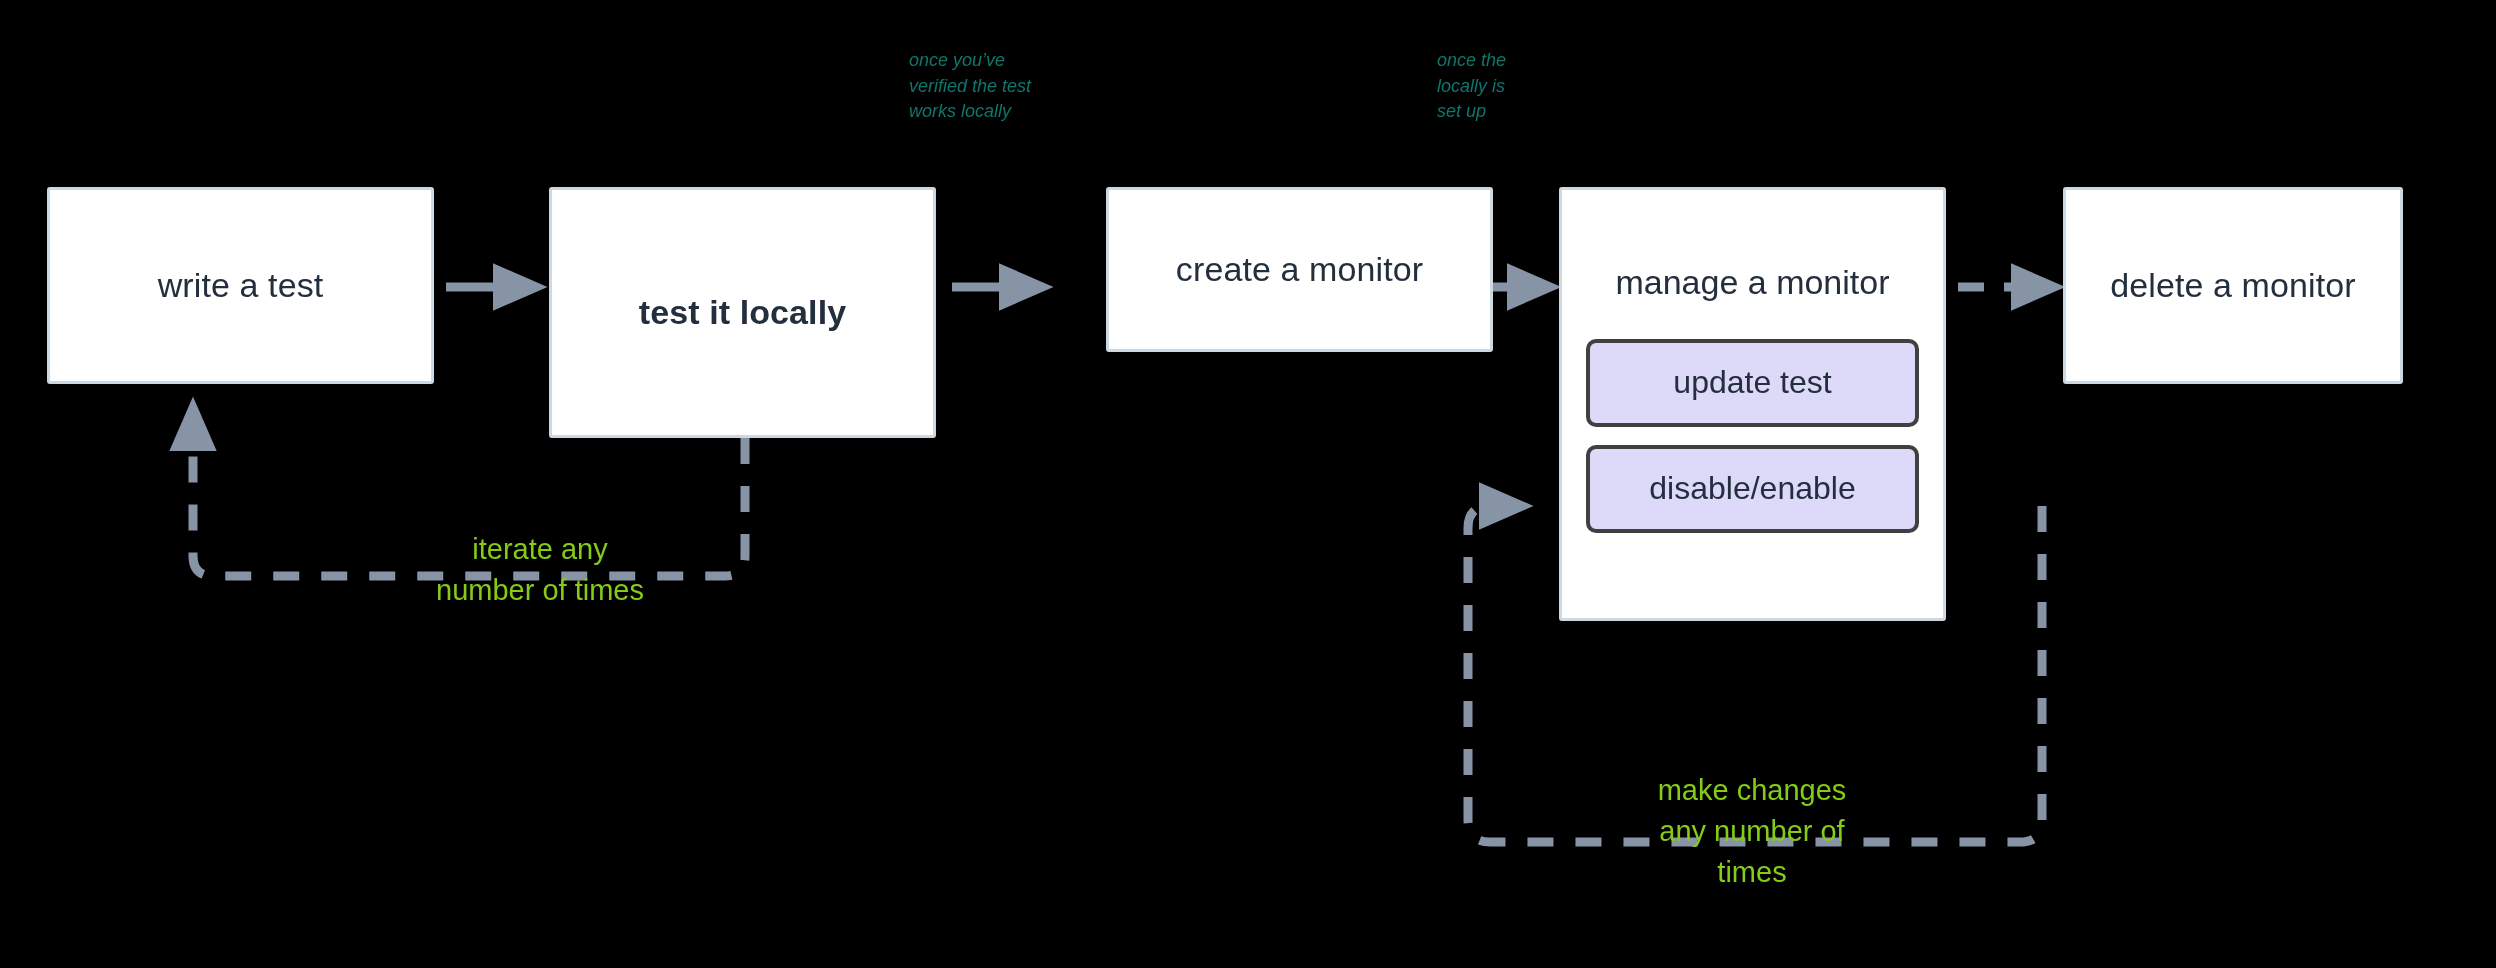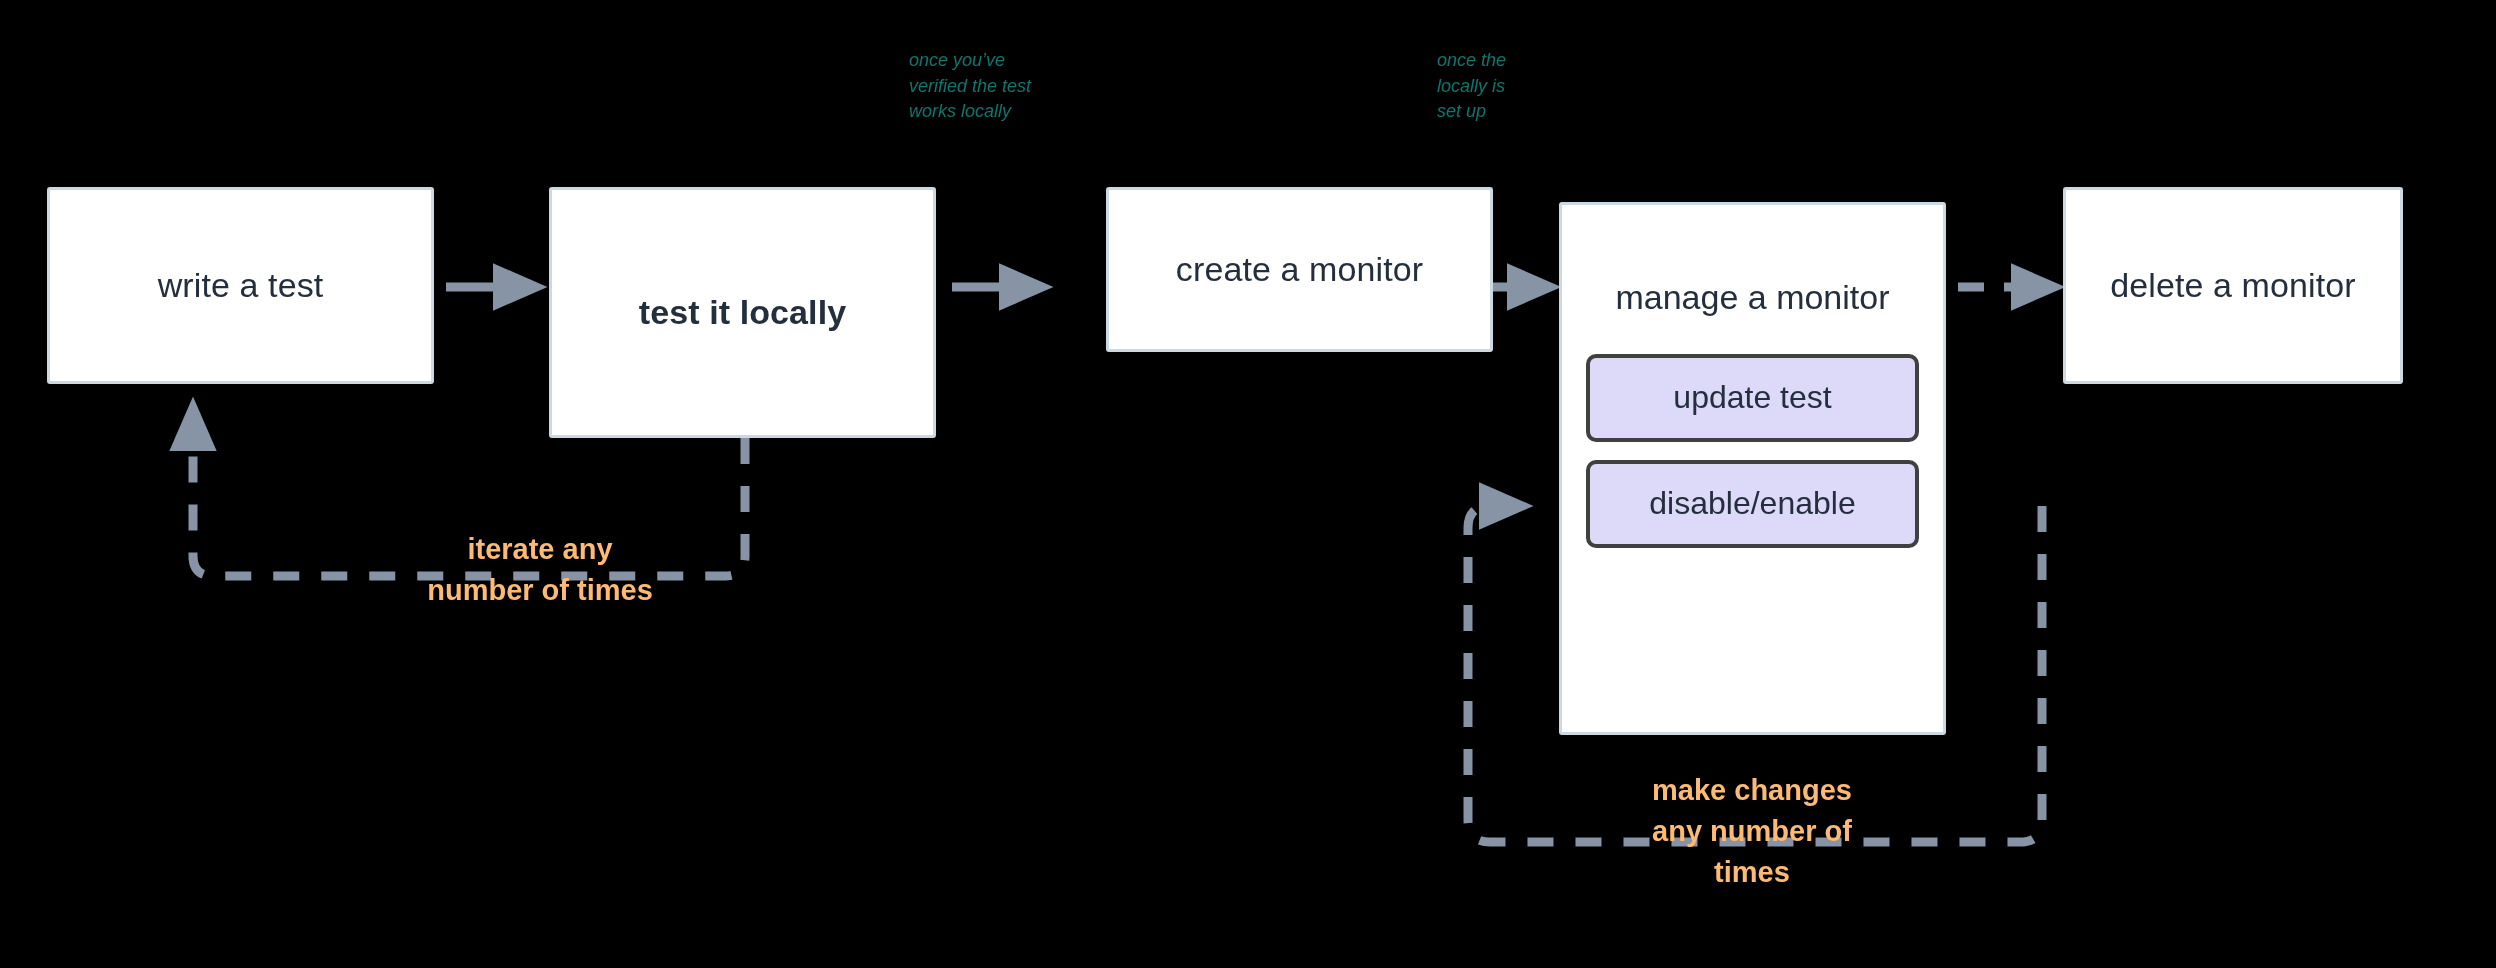--- a/index.html
+++ b/index.html
@@ -94,27 +94,26 @@
   .note {
     position: absolute;
     color: #0f766e;
     font-size: 18px;
     line-height: 1.43;
     font-style: italic;
     white-space: pre-line;
   }
   .loop-note {
     position: absolute;
-    color: #fdba74;
+    color: #84cc16;
     font-size: 29px;
     line-height: 1.42;
     text-align: center;
     font-style: normal;
     white-space: pre-line;
-    font-weight: bold;
   }
 </style>
 </head>
 <body>
 
 <div id="stage">
 
   <svg id="edges" viewBox="0 0 2496 968">
     <defs>
       <marker id="ah" markerWidth="7" markerHeight="7" refX="4.6" refY="3" orient="auto" markerUnits="strokeWidth">
@@ -140,21 +139,21 @@
   </div>
 
   <div class="node simple" style="left:549px; top:187px; width:387px; height:251px;font-weight:bold;">
     <div class="node-label">test it locally</div>
   </div>
 
   <div class="node simple" style="left:1106px; top:187px; width:387px; height:165px;">
     <div class="node-label">create a monitor</div>
   </div>
 
-  <div class="node card" style="left:1559px; top:202px; width:387px; height:533px;">
+  <div class="node card" style="left:1559px; top:187px; width:387px; height:434px;">
     <div class="card-title">manage a monitor</div>
     <div class="sub-list">
       <div class="sub-item">
         <span>update test</span>
       </div>
       <div class="sub-item">
         <span>disable/enable</span>
       </div>
     </div>
   </div>

